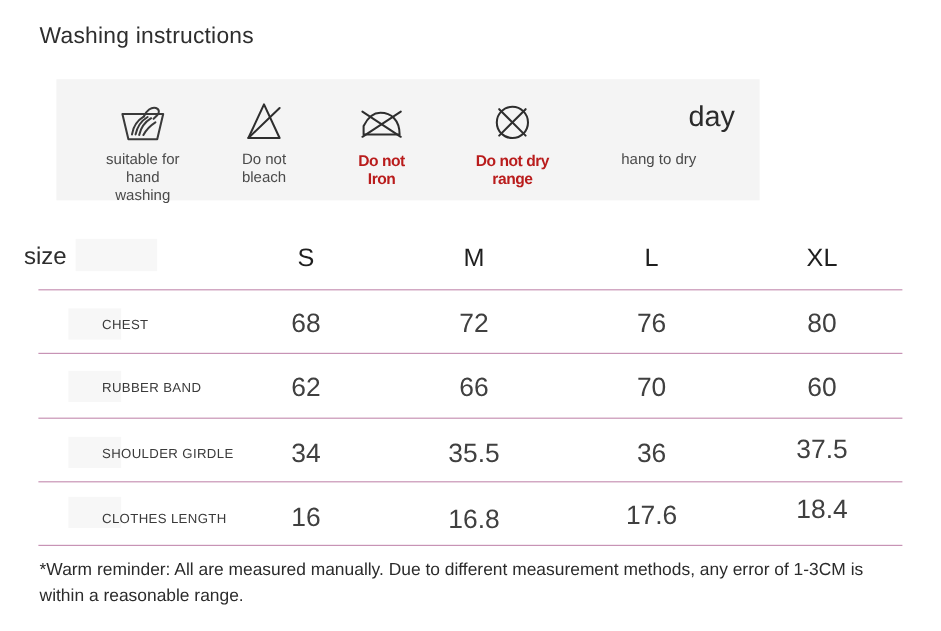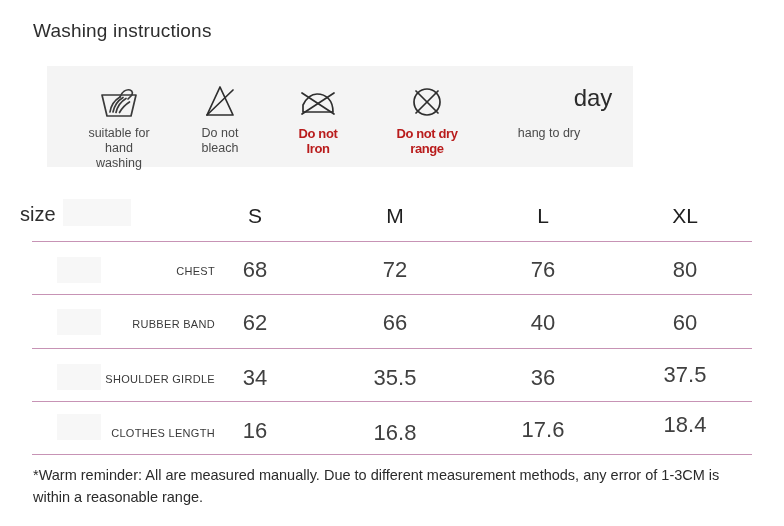--- a/index.html
+++ b/index.html
@@ -141,21 +141,20 @@
     font-size: 21px;
     color: #1f1f1f;
     top: 18px;
     width: 80px;
   }
   .row-label {
     position: absolute;
     font-size: 11px;
     letter-spacing: 0.3px;
     color: #3a3a3a;
-    text-align: right;
     width: 130px;
     left: 85px;
   }
   .row-label-bg {
     position: absolute;
     left: 57px;
     width: 44px;
     height: 26px;
     background: #f7f7f7;
   }
@@ -268,21 +267,21 @@
       <div class="col val-cell c3" style="top:71px">80</div>
     </div>
 
     <div class="table-line" style="top: 108px; background: rgb(199, 147, 181);"></div>
 
     <div>
       <div class="row-label-bg" style="top:123px"></div>
       <div class="row-label" style="top:132px">RUBBER BAND</div>
       <div class="col val-cell c0" style="top:124px">62</div>
       <div class="col val-cell c1" style="top:124px">66</div>
-      <div class="col val-cell c2" style="top:124px">40</div>
+      <div class="col val-cell c2" style="top:124px">70</div>
       <div class="col val-cell c3" style="top:124px">60</div>
     </div>
 
     <div class="table-line" style="top: 162px; background: rgb(199, 147, 181);"></div>
 
     <div>
       <div class="row-label-bg" style="top:178px"></div>
       <div class="row-label" style="top:187px">SHOULDER GIRDLE</div>
       <div class="col val-cell c0" style="top:179px">34</div>
       <div class="col val-cell c1" style="top:179px">35.5</div>

